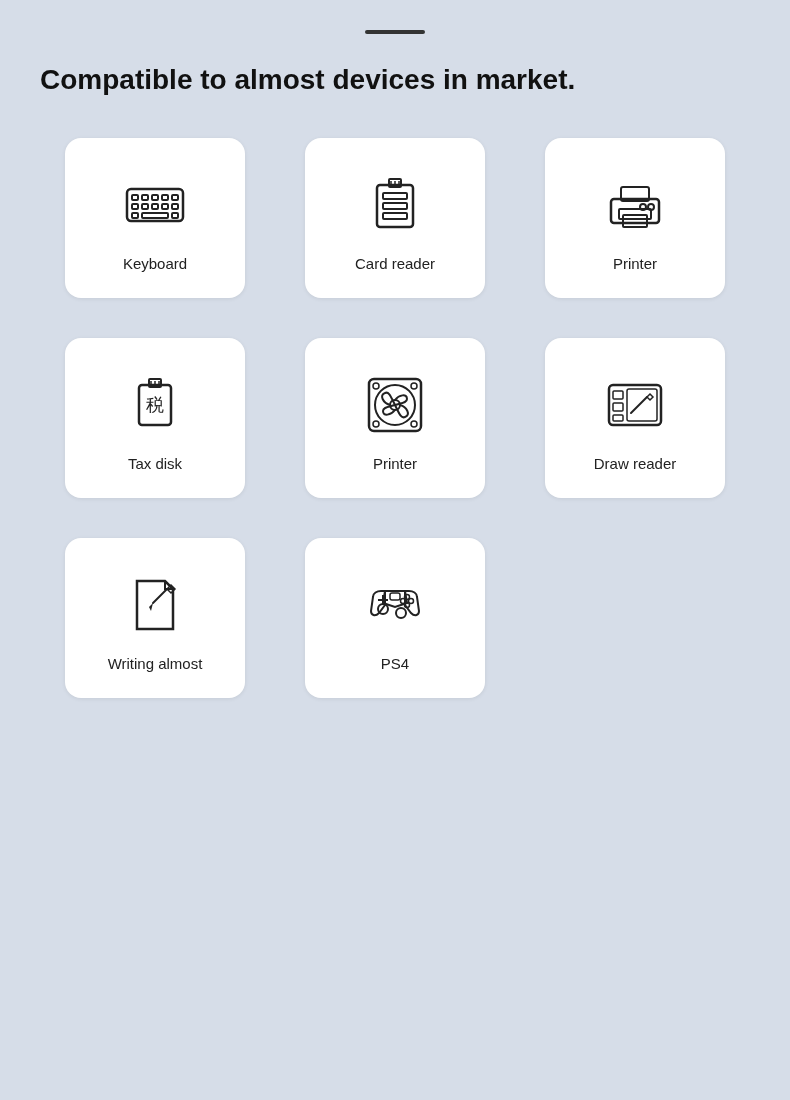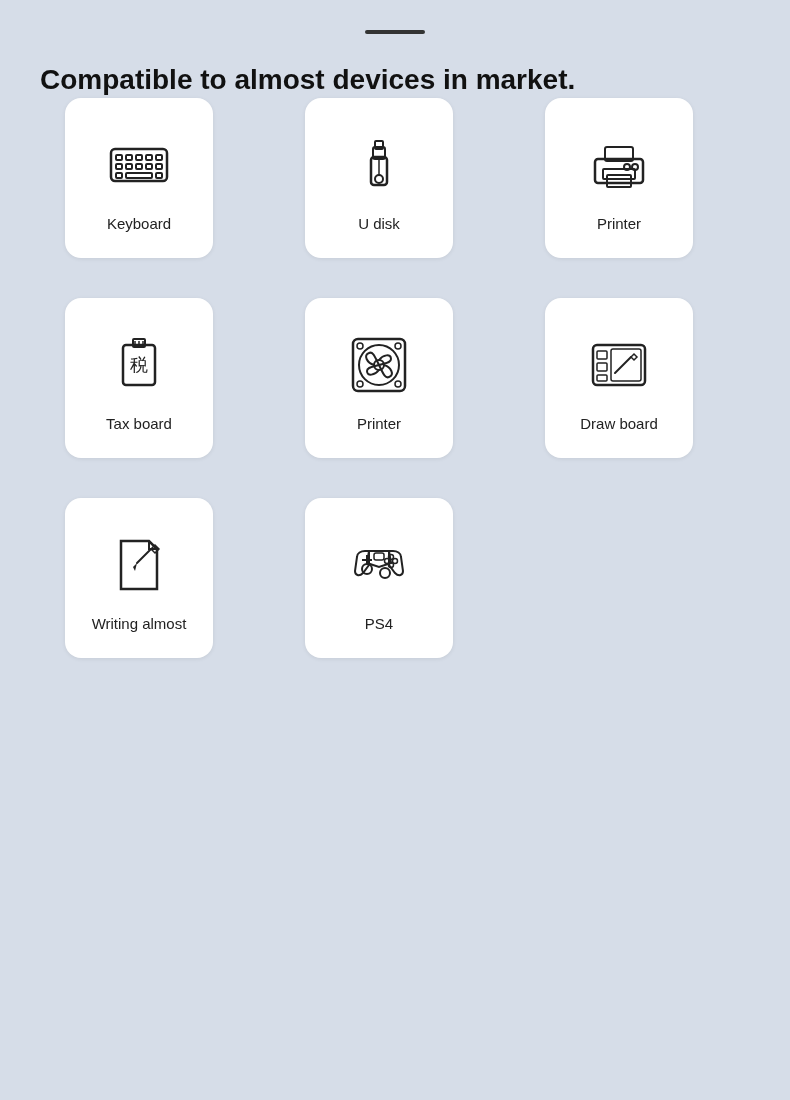--- a/index.html
+++ b/index.html
@@ -23,41 +23,42 @@
       margin-bottom: 28px;
       margin-top: 10px;
     }
 
     .main-title {
       font-size: 28px;
       font-weight: 900;
       color: #111;
       text-align: left;
       width: 100%;
+      margin-bottom: 40px;
       line-height: 1.3;
     }
 
     .grid {
       display: grid;
       grid-template-columns: repeat(3, 180px);
       gap: 40px 60px;
       justify-content: center;
       width: 100%;
     }
 
     .device-card {
       background: #fff;
       border-radius: 16px;
       display: flex;
       flex-direction: column;
       align-items: center;
       justify-content: center;
       padding: 24px 16px 20px;
       box-shadow: 0 1px 4px rgba(0,0,0,0.08);
-      width: 148px;
+      width: 180px;
       min-height: 160px;
     }
 
     .device-icon {
       width: 72px;
       height: 72px;
       display: flex;
       align-items: center;
       justify-content: center;
       margin-bottom: 14px;
@@ -100,73 +101,74 @@
         <rect x="9" y="40" width="6" height="5" rx="1" stroke="#222" stroke-width="2" fill="none"></rect>
         <rect x="19" y="40" width="26" height="5" rx="1" stroke="#222" stroke-width="2" fill="none"></rect>
         <rect x="49" y="40" width="6" height="5" rx="1" stroke="#222" stroke-width="2" fill="none"></rect>
       </svg>
     </div>
     <span class="device-label">Keyboard</span>
   </div>
 
 
 
-
-  <div class="device-card">
-    <div class="device-icon">
-      <svg viewBox="0 0 64 64" fill="none" xmlns="http://www.w3.org/2000/svg">
-
-        <rect x="24" y="24" width="16" height="28" rx="3" stroke="#222" stroke-width="2.5" fill="none"></rect>
-
-        <rect x="26" y="14" width="12" height="12" rx="2" stroke="#222" stroke-width="2" fill="none"></rect>
-
-        <rect x="28" y="8" width="8" height="8" rx="1" stroke="#222" stroke-width="2" fill="none"></rect>
-
-        <circle cx="32" cy="46" r="4" stroke="#222" stroke-width="2" fill="none"></circle>
-
-        <line x1="32" y1="26" x2="32" y2="42" stroke="#222" stroke-width="1.5"></line>
-      </svg>
-    </div>
-    <span class="device-label">U disk</span>
-  </div>
-
-  <div class="device-card">
-    <div class="device-icon">
-      <svg viewBox="0 0 64 64" fill="none" xmlns="http://www.w3.org/2000/svg">
-
-        <rect x="8" y="26" width="48" height="24" rx="3" stroke="#222" stroke-width="2.5" fill="none"></rect>
-
-        <rect x="18" y="14" width="28" height="14" rx="2" stroke="#222" stroke-width="2" fill="none"></rect>
-
-        <rect x="16" y="36" width="32" height="10" rx="1" stroke="#222" stroke-width="2" fill="none"></rect>
-
-        <rect x="20" y="42" width="24" height="12" rx="1" stroke="#222" stroke-width="2" fill="none"></rect>
-
-        <circle cx="48" cy="34" r="3" stroke="#222" stroke-width="2" fill="none"></circle>
-        <circle cx="40" cy="34" r="3" stroke="#222" stroke-width="2" fill="none"></circle>
-      </svg>
-    </div>
-    <span class="device-label">Printer</span>
-  </div>
-
-  <div class="device-card">
-    <div class="device-icon">
-      <svg viewBox="0 0 64 64" fill="none" xmlns="http://www.w3.org/2000/svg">
-
-        <rect x="16" y="12" width="32" height="40" rx="3" stroke="#222" stroke-width="2.5" fill="none"></rect>
+  <div class="device-card">
+    <div class="device-icon">
+      <svg viewBox="0 0 64 64" fill="none" xmlns="http://www.w3.org/2000/svg">
+
+        <rect x="14" y="12" width="36" height="42" rx="3" stroke="#222" stroke-width="2.5" fill="none"></rect>
+
+        <rect x="20" y="20" width="24" height="6" rx="1" stroke="#222" stroke-width="2" fill="none"></rect>
+        <rect x="20" y="30" width="24" height="6" rx="1" stroke="#222" stroke-width="2" fill="none"></rect>
+        <rect x="20" y="40" width="24" height="6" rx="1" stroke="#222" stroke-width="2" fill="none"></rect>
 
         <rect x="26" y="6" width="12" height="8" rx="1" stroke="#222" stroke-width="2" fill="none"></rect>
         <line x1="28" y1="8" x2="28" y2="12" stroke="#222" stroke-width="1.5"></line>
         <line x1="32" y1="8" x2="32" y2="12" stroke="#222" stroke-width="1.5"></line>
         <line x1="36" y1="8" x2="36" y2="12" stroke="#222" stroke-width="1.5"></line>
+      </svg>
+    </div>
+    <span class="device-label">Card reader</span>
+  </div>
+
+
+  <div class="device-card">
+    <div class="device-icon">
+      <svg viewBox="0 0 64 64" fill="none" xmlns="http://www.w3.org/2000/svg">
+
+        <rect x="8" y="26" width="48" height="24" rx="3" stroke="#222" stroke-width="2.5" fill="none"></rect>
+
+        <rect x="18" y="14" width="28" height="14" rx="2" stroke="#222" stroke-width="2" fill="none"></rect>
+
+        <rect x="16" y="36" width="32" height="10" rx="1" stroke="#222" stroke-width="2" fill="none"></rect>
+
+        <rect x="20" y="42" width="24" height="12" rx="1" stroke="#222" stroke-width="2" fill="none"></rect>
+
+        <circle cx="48" cy="34" r="3" stroke="#222" stroke-width="2" fill="none"></circle>
+        <circle cx="40" cy="34" r="3" stroke="#222" stroke-width="2" fill="none"></circle>
+      </svg>
+    </div>
+    <span class="device-label">Printer</span>
+  </div>
+
+  <div class="device-card">
+    <div class="device-icon">
+      <svg viewBox="0 0 64 64" fill="none" xmlns="http://www.w3.org/2000/svg">
+
+        <rect x="16" y="12" width="32" height="40" rx="3" stroke="#222" stroke-width="2.5" fill="none"></rect>
+
+        <rect x="26" y="6" width="12" height="8" rx="1" stroke="#222" stroke-width="2" fill="none"></rect>
+        <line x1="28" y1="8" x2="28" y2="12" stroke="#222" stroke-width="1.5"></line>
+        <line x1="32" y1="8" x2="32" y2="12" stroke="#222" stroke-width="1.5"></line>
+        <line x1="36" y1="8" x2="36" y2="12" stroke="#222" stroke-width="1.5"></line>
 
         <text x="32" y="38" font-size="18" text-anchor="middle" fill="#222" font-family="Arial">税</text>
       </svg>
     </div>
-    <span class="device-label">Tax board</span>
+    <span class="device-label">Tax disk</span>
   </div>
 
   <div class="device-card">
     <div class="device-icon">
       <svg viewBox="0 0 64 64" fill="none" xmlns="http://www.w3.org/2000/svg">
 
         <rect x="6" y="6" width="52" height="52" rx="5" stroke="#222" stroke-width="2.5" fill="none"></rect>
 
         <circle cx="32" cy="32" r="20" stroke="#222" stroke-width="2" fill="none"></circle>
         <circle cx="32" cy="32" r="5" stroke="#222" stroke-width="2" fill="#fff"></circle>
@@ -195,21 +197,21 @@
         <rect x="10" y="18" width="10" height="8" rx="1" stroke="#222" stroke-width="1.5" fill="none"></rect>
         <rect x="10" y="30" width="10" height="8" rx="1" stroke="#222" stroke-width="1.5" fill="none"></rect>
         <rect x="10" y="42" width="10" height="6" rx="1" stroke="#222" stroke-width="1.5" fill="none"></rect>
 
         <rect x="24" y="16" width="30" height="32" rx="2" stroke="#222" stroke-width="1.5" fill="none"></rect>
 
         <line x1="28" y1="40" x2="44" y2="24" stroke="#222" stroke-width="2" stroke-linecap="round"></line>
         <path d="M44 24 L47 21 L50 24 L47 27 Z" stroke="#222" stroke-width="1.5" fill="none"></path>
       </svg>
     </div>
-    <span class="device-label">Draw board</span>
+    <span class="device-label">Draw reader</span>
   </div>
 
   <div class="device-card">
     <div class="device-icon">
       <svg viewBox="0 0 64 64" fill="none" xmlns="http://www.w3.org/2000/svg">
 
         <path d="M14 8 L42 8 L50 16 L50 56 L14 56 Z" stroke="#222" stroke-width="2.5" fill="none"></path>
         <path d="M42 8 L42 16 L50 16" stroke="#222" stroke-width="2" fill="none"></path>
 
         <line x1="30" y1="30" x2="44" y2="16" stroke="#222" stroke-width="2" stroke-linecap="round"></line>

